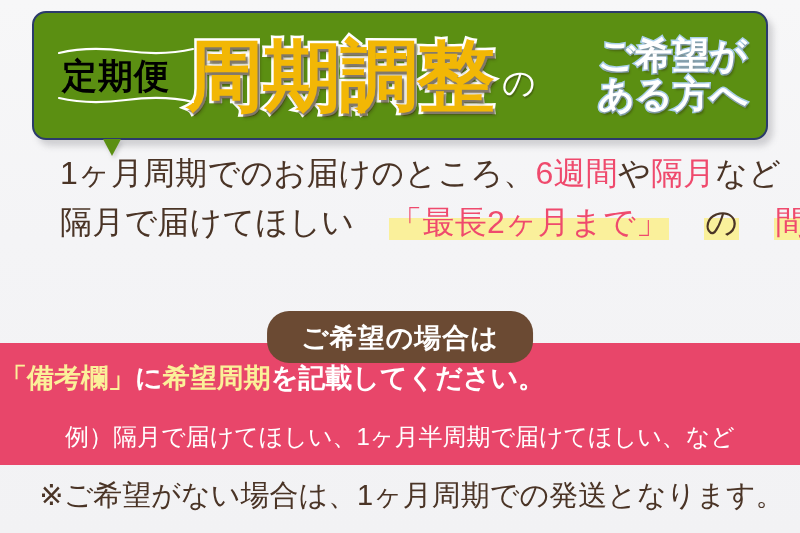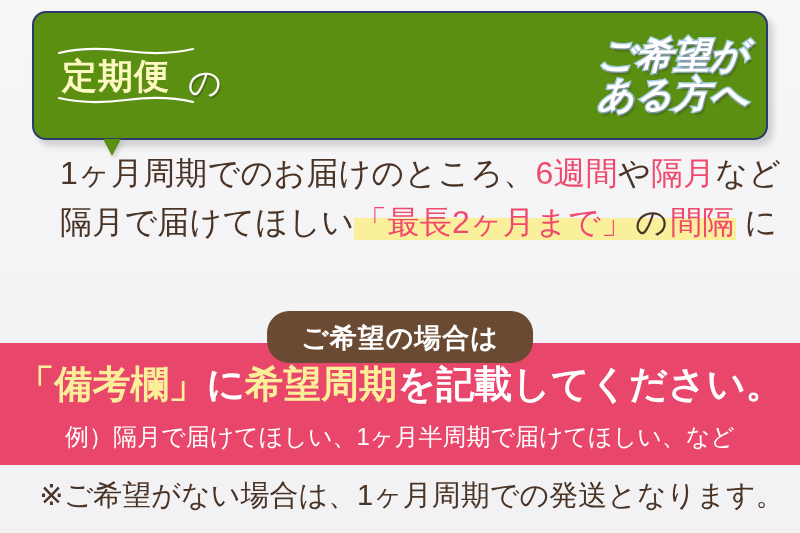--- a/index.html
+++ b/index.html
@@ -56,21 +56,21 @@
 
   
   .teiki {
     position: relative;
     flex: 0 0 auto;
     padding: 13px 2px 13px 2px;
     margin-right: 14px;
   }
   .teiki-text {
     display: block;
-    color: #fef9c3;
+    color: #000000;
     font-size: 35px;
     font-weight: 700;
     letter-spacing: 1px;
     line-height: 1;
     white-space: nowrap;
   }
   .wave {
     position: absolute;
     left: -2px;
     width: 136px;
@@ -110,23 +110,22 @@
     color: #ffffff;
     line-height: 1;
     margin: 14px 8px 0 2px;
     text-shadow: 1px 2px 1px rgba(40,35,15,0.35);
   }
 
   
   .wish-block {
     flex: 0 0 auto;
     margin-left: auto;
-    text-align: center;
+    text-align: left;
     line-height: 1.03;
-    font-style: italic;
   }
   .wish-line {
     display: block;
     color: #ffffff;
     font-size: 37px;
     font-weight: 700;
     letter-spacing: 0px;
     white-space: nowrap;
     -webkit-text-stroke: 3px #a9cfe8;
     paint-order: stroke fill;
@@ -143,20 +142,21 @@
     font-size: 32px;
     font-weight: 500;
     line-height: 1.52;
     letter-spacing: 0.2px;
   }
   .body-copy .ln { display: block; white-space: nowrap; }
   .pink { color: #ef4a6d; }
   .mark {
     background: linear-gradient(180deg, rgba(250,240,150,0) 38%, #faf09b 38%, #faf09b 100%);
     padding: 0 1px;
+    margin-left: 35px;
   }
 
   
   .pink-band {
     position: absolute;
     left: 0;
     top: 343px;
     width: 800px;
     height: 122px;
     background: #e8466a;
@@ -176,23 +176,22 @@
     letter-spacing: 1px;
     line-height: 1.18;
     white-space: nowrap;
   }
 
   .band-main {
     position: absolute;
     left: 0;
     top: 364px;
     width: 800px;
-    text-align: center;
-    color: #ffffff;
-    font-size: 38px;
+    color: #ffffff;
+    font-size: 27px;
     font-weight: 700;
     letter-spacing: 0px;
     line-height: 1.1;
     white-space: nowrap;
   }
   .band-main .hl { color: #fbf099; }
 
   .band-sub {
     position: absolute;
     left: 0;
@@ -233,20 +232,21 @@
       <div class="teiki">
         <svg class="wave top" viewBox="0 0 136 9" preserveAspectRatio="none">
           <path d="M1 6 C 22 1, 45 1, 68 4 C 91 7, 114 7, 135 2"></path>
         </svg>
         <span class="teiki-text">定期便</span>
         <svg class="wave bottom" viewBox="0 0 136 9" preserveAspectRatio="none">
           <path d="M1 3 C 22 8, 45 8, 68 5 C 91 2, 114 2, 135 7"></path>
         </svg>
       </div>
 
+      <span class="kanji-big">周期調整</span>
 
       <span class="no-particle">の</span>
 
       <div class="wish-block">
         <span class="wish-line">ご希望が</span>
         <span class="wish-line">ある方へ</span>
       </div>
 
     </div>
   </div>

